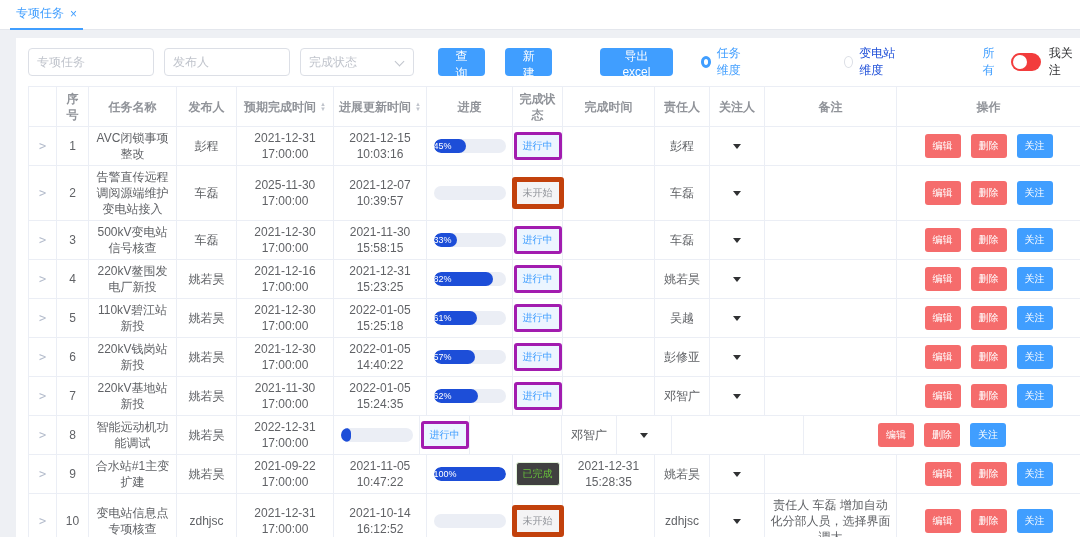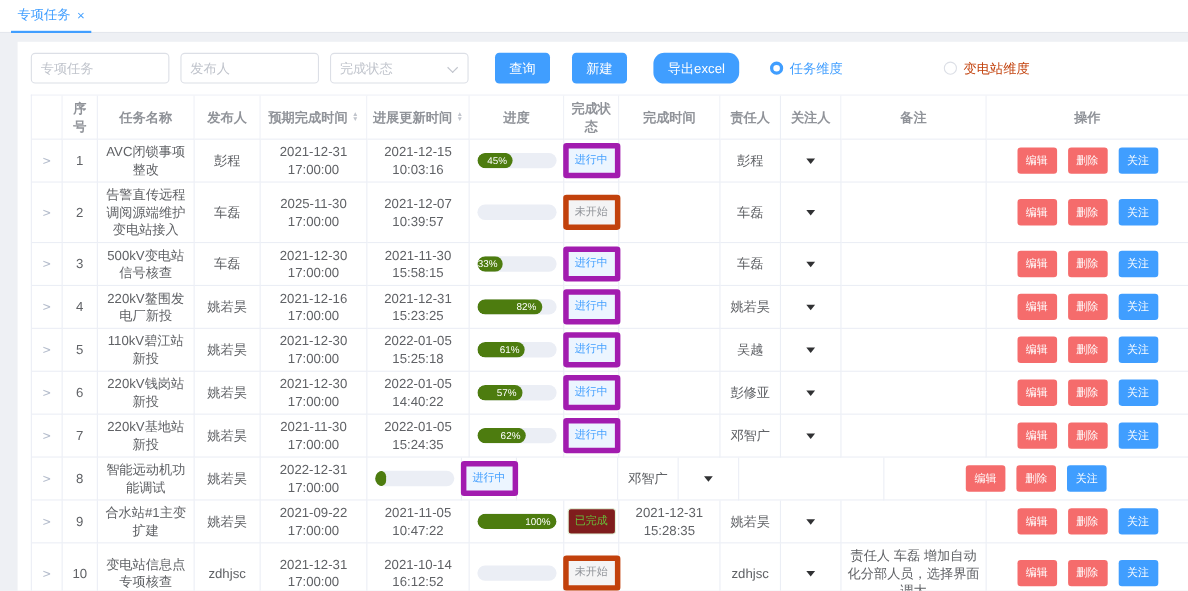--- a/index.html
+++ b/index.html
@@ -25,26 +25,26 @@
   .f-input::placeholder { color:#c0c4cc; }
   .f-select { position:relative; width:126px; height:28px; border:1px solid #dcdfe6;
     border-radius:4px; margin-right:24px; display:flex; align-items:center;
     padding:0 8px; color:#c0c4cc; cursor:pointer; }
   .caret-down { width:7px; height:7px; border-right:1px solid #c0c4cc; border-bottom:1px solid #c0c4cc;
     transform:rotate(45deg); position:absolute; right:10px; top:9px; }
   .btn { border:none; border-radius:4px; color:#fff; font-size:12px; height:28px;
     padding:0 13px; cursor:pointer; font-family:inherit; }
   .btn-blue { background:#409eff; }
   .btn-query { margin-right:20px; }
-  .btn-export { margin-left:24px;border-radius:10px; }
+  .btn-export { margin-left:48px; }
   .radios { display:flex; align-items:center; margin-left:28px;gap:44px; }
   .radio { display:flex; align-items:center; gap:6px; cursor:pointer; margin-right:48px; }
   .radio-dot { width:12px; height:12px; border-radius:50%; border:1px solid #dcdfe6; background:#fff; }
   .radio.checked .radio-dot { border:3.5px solid #409eff; }
-  .radio .lbl { color:#c2410c; font-size:12px; }
+  .radio .lbl { color:#1d4ed8; font-size:12px; }
   .radio.checked .lbl { color:#409eff; }
   .switch-group { display:flex; align-items:center; gap:8px; margin-left:30px; }
   .sw-left { color:#409eff; font-size:12px; }
   .sw-right { color:#303133; font-size:12px; }
   .switch { width:34px; height:18px; border-radius:9px; position:relative; cursor:pointer; }
   .switch .knob { width:14px; height:14px; border-radius:50%; background:#fff;
     position:absolute; top:2px; left:2px; }
 
   
   .table { border:1px solid #ebeef5; border-right:none; border-bottom:none;
@@ -56,28 +56,28 @@
   .thead .cell { color:#909399; font-weight:bold; min-height:40px; background:#fff; }
   .c-exp{width:28px;} .c-no{width:32px;} .c-name{width:88px;} .c-pub{width:60px;}
   .c-expt{width:97px;} .c-upd{width:93px;} .c-prog{width:86px;} .c-status{width:50px;}
   .c-done{width:92px;} .c-owner{width:55px;} .c-follow{width:55px;} .c-remark{width:132px;}
   .c-act{flex:1; border-right:none;}
   .expand-arrow { color:#b4bccc; font-size:12px; cursor:pointer; font-family:"DejaVu Sans Mono",monospace; }
   .sort { display:inline-flex; flex-direction:column; margin-left:4px; line-height:5px; cursor:pointer; }
   .sort span { font-size:6px; color:#c0c4cc; }
 
   .pbar { width:72px; height:14px; background:#ebeef5; border-radius:7px; overflow:hidden; }
-  .pfill { height:14px; background:#4d7c0f; border-radius:7px; display:flex;
-    align-items:center; justify-content:flex-end; padding-right:5px; min-width:10px; }
+  .pfill { height:14px; background:#1d4ed8; border-radius:7px; display:flex;
+    align-items:center; padding-right:5px; min-width:10px; }
   .plabel { color:#fff; font-size:9px; }
 
   .badge { font-size:10px; padding:3px 6px; border-radius:3px; white-space:nowrap; }
-  .badge.active { color:#409eff; background:#ecf5ff; border:5px solid #a21caf; }
+  .badge.active { color:#409eff; background:#ecf5ff; border:3px solid #a21caf; }
   .badge.pending { color:#909399; background:#f4f4f5; border:5px solid #c2410c; }
-  .badge.done { color:#67c23a; background:#7f1d1d; border:1px solid #e1f3d8; }
+  .badge.done { color:#67c23a; background:#404040; border:1px solid #e1f3d8; }
 
   .follow-caret { width:0; height:0; border-left:4px solid transparent;
     border-right:4px solid transparent; border-top:5px solid #303133; cursor:pointer; }
 
   .act-btn { border:none; border-radius:3px; color:#fff; font-size:10px;
     padding:5px 8px; margin:0 5px; cursor:pointer; font-family:inherit; white-space:nowrap; }
   .act-red { background:#f56c6c; }
   .act-blue { background:#409eff; }
 </style>
 </head>
@@ -104,20 +104,27 @@
     <button class="btn btn-blue btn-export">导出excel</button>
     <div class="radios">
       <div class="radio checked">
         <span class="radio-dot"></span>
         <span class="lbl">任务维度</span>
       </div>
       <div class="radio">
         <span class="radio-dot"></span>
         <span class="lbl">变电站维度</span>
       </div>
+    </div>
+    <div class="switch-group">
+      <span class="sw-left">所有</span>
+      <div class="switch" style="background: rgb(242, 60, 60);">
+        <span class="knob"></span>
+      </div>
+      <span class="sw-right">我关注</span>
     </div>
   </div>
 
   <div class="table">
     <div class="tr thead">
       <div class="cell c-exp"></div>
       <div class="cell c-no">序号</div>
       <div class="cell c-name">任务名称</div>
       <div class="cell c-pub">发布人</div>
       <div class="cell c-expt">

